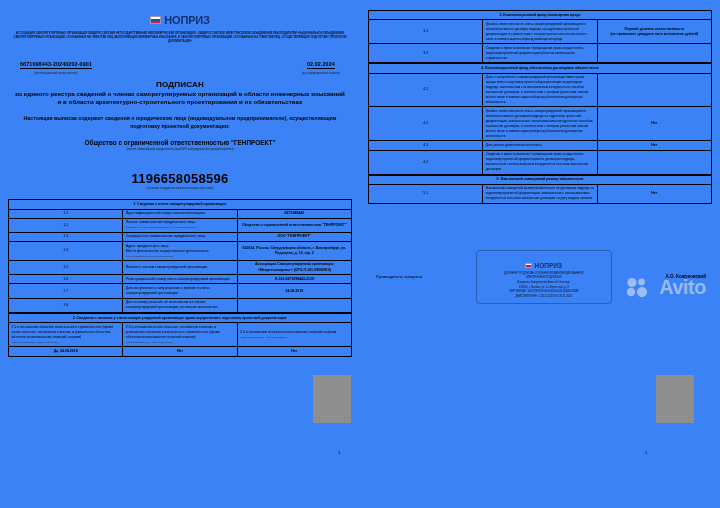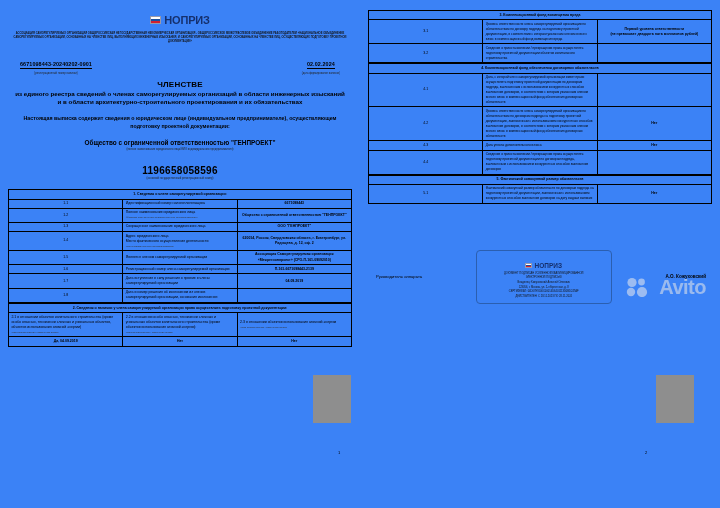--- a/index.html
+++ b/index.html
@@ -82,22 +82,22 @@
     line-height: 1.4; margin: 9px 14px 0 14px;
   }
   .t-org {
     text-align: center; font-weight: bold; font-size: 6.4px;
     margin-top: 9px;
   }
   .t-cap {
     text-align: center; font-size: 2.7px; margin-top: 1.5px; color: #222;
   }
   .t-ogrn {
-    text-align: center; font-weight: bold; font-size: 10px;
-    margin-top: 14px; letter-spacing: 0.3px;
+    text-align: center; font-weight: bold; font-size: 13px;
+    margin-top: 20px; letter-spacing: 0.3px;
   }
 
   
   table.doc {
     width: 100%; border-collapse: collapse;
     table-layout: fixed;
   }
   table.doc td {
     border: 0.55px solid #000;
     vertical-align: middle;
@@ -203,21 +203,21 @@
         <div class="regcell">
           <div class="val">6671098443-20240202-0901</div>
           <div class="cap">(регистрационный номер выписки)</div>
         </div>
         <div class="regcell">
           <div class="val">02.02.2024</div>
           <div class="cap">(дата формирования выписки)</div>
         </div>
       </div>
 
-      <div class="t-vypiska">ЧЛЕНСТВЕ</div>
+      <div class="t-vypiska">ПОДПИСАН</div>
       <div class="t-sub">из единого реестра сведений о членах саморегулируемых организаций в области инженерных изысканий и в области архитектурно-строительного проектирования и их обязательствах</div>
       <div class="t-note">Настоящая выписка содержит сведения о юридическом лице (индивидуальном предпринимателе), осуществляющем подготовку проектной документации:</div>
       <div class="t-org">Общество с ограниченной ответственностью "ГЕНПРОЕКТ"</div>
       <div class="t-cap">(полное наименование юридического лица/ФИО индивидуального предпринимателя)</div>
       <div class="t-ogrn">1196658058596</div>
       <div class="t-cap">(основной государственный регистрационный номер)</div>
 
       <table class="doc tbl1">
         <tbody>
             <tr>

